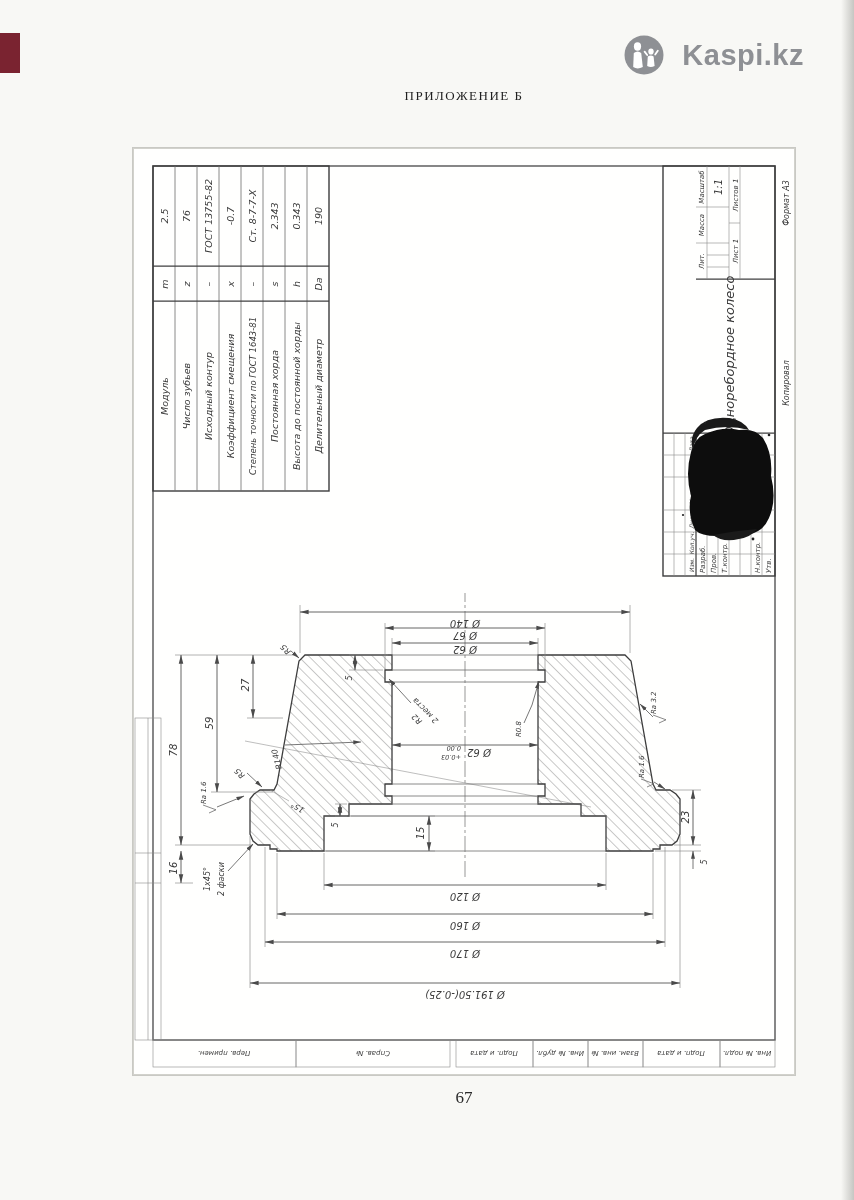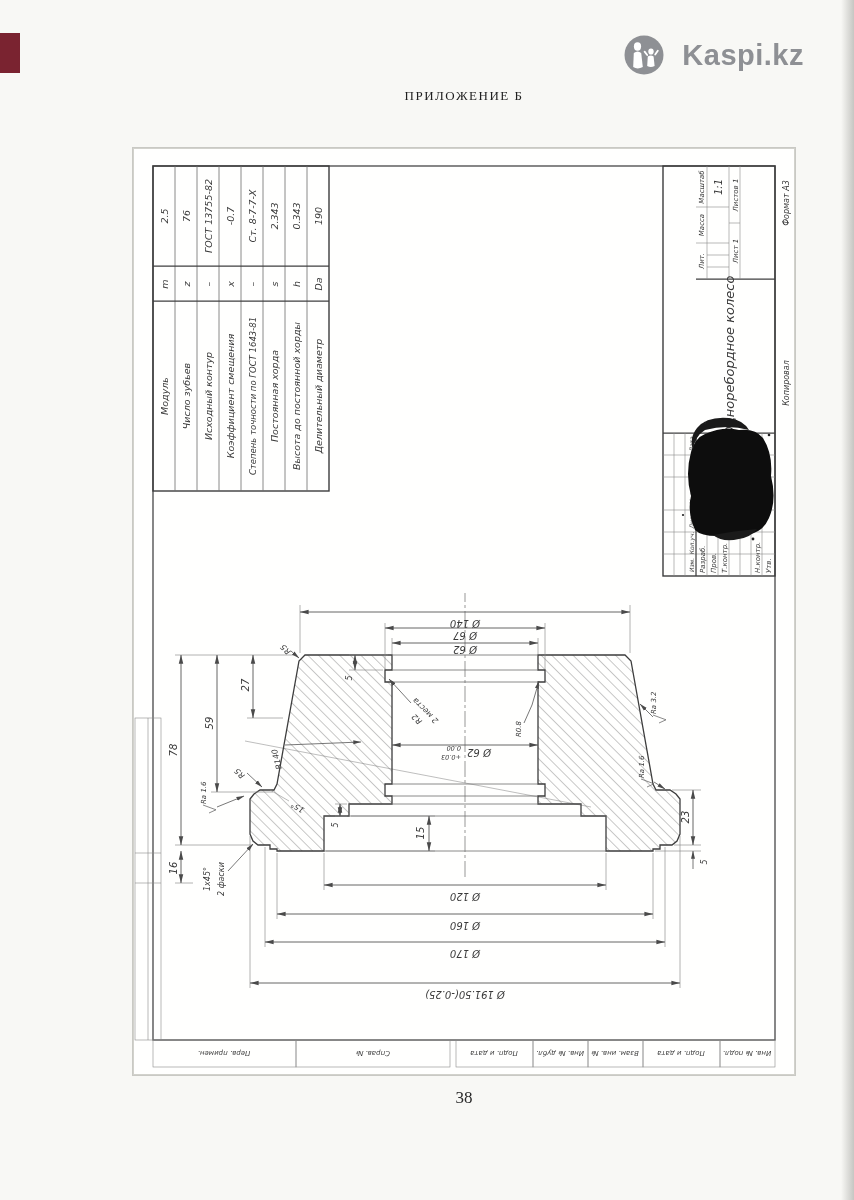--- a/index.html
+++ b/index.html
@@ -357,13 +357,13 @@
       <path d="M288,514 l3.2,7 l4.8,-13" class="s0"></path>
       <text class="t7" x="297" y="511">Ra 1.6</text>
       <line x1="293" y1="521" x2="286" y2="532" class="lead"></line>
     </g>
   </g>
 </g>
 </svg>
 </div>
 </div>
 
-<div class="page-num">38</div>
+<div class="page-num">67</div>
 
 </body></html>

